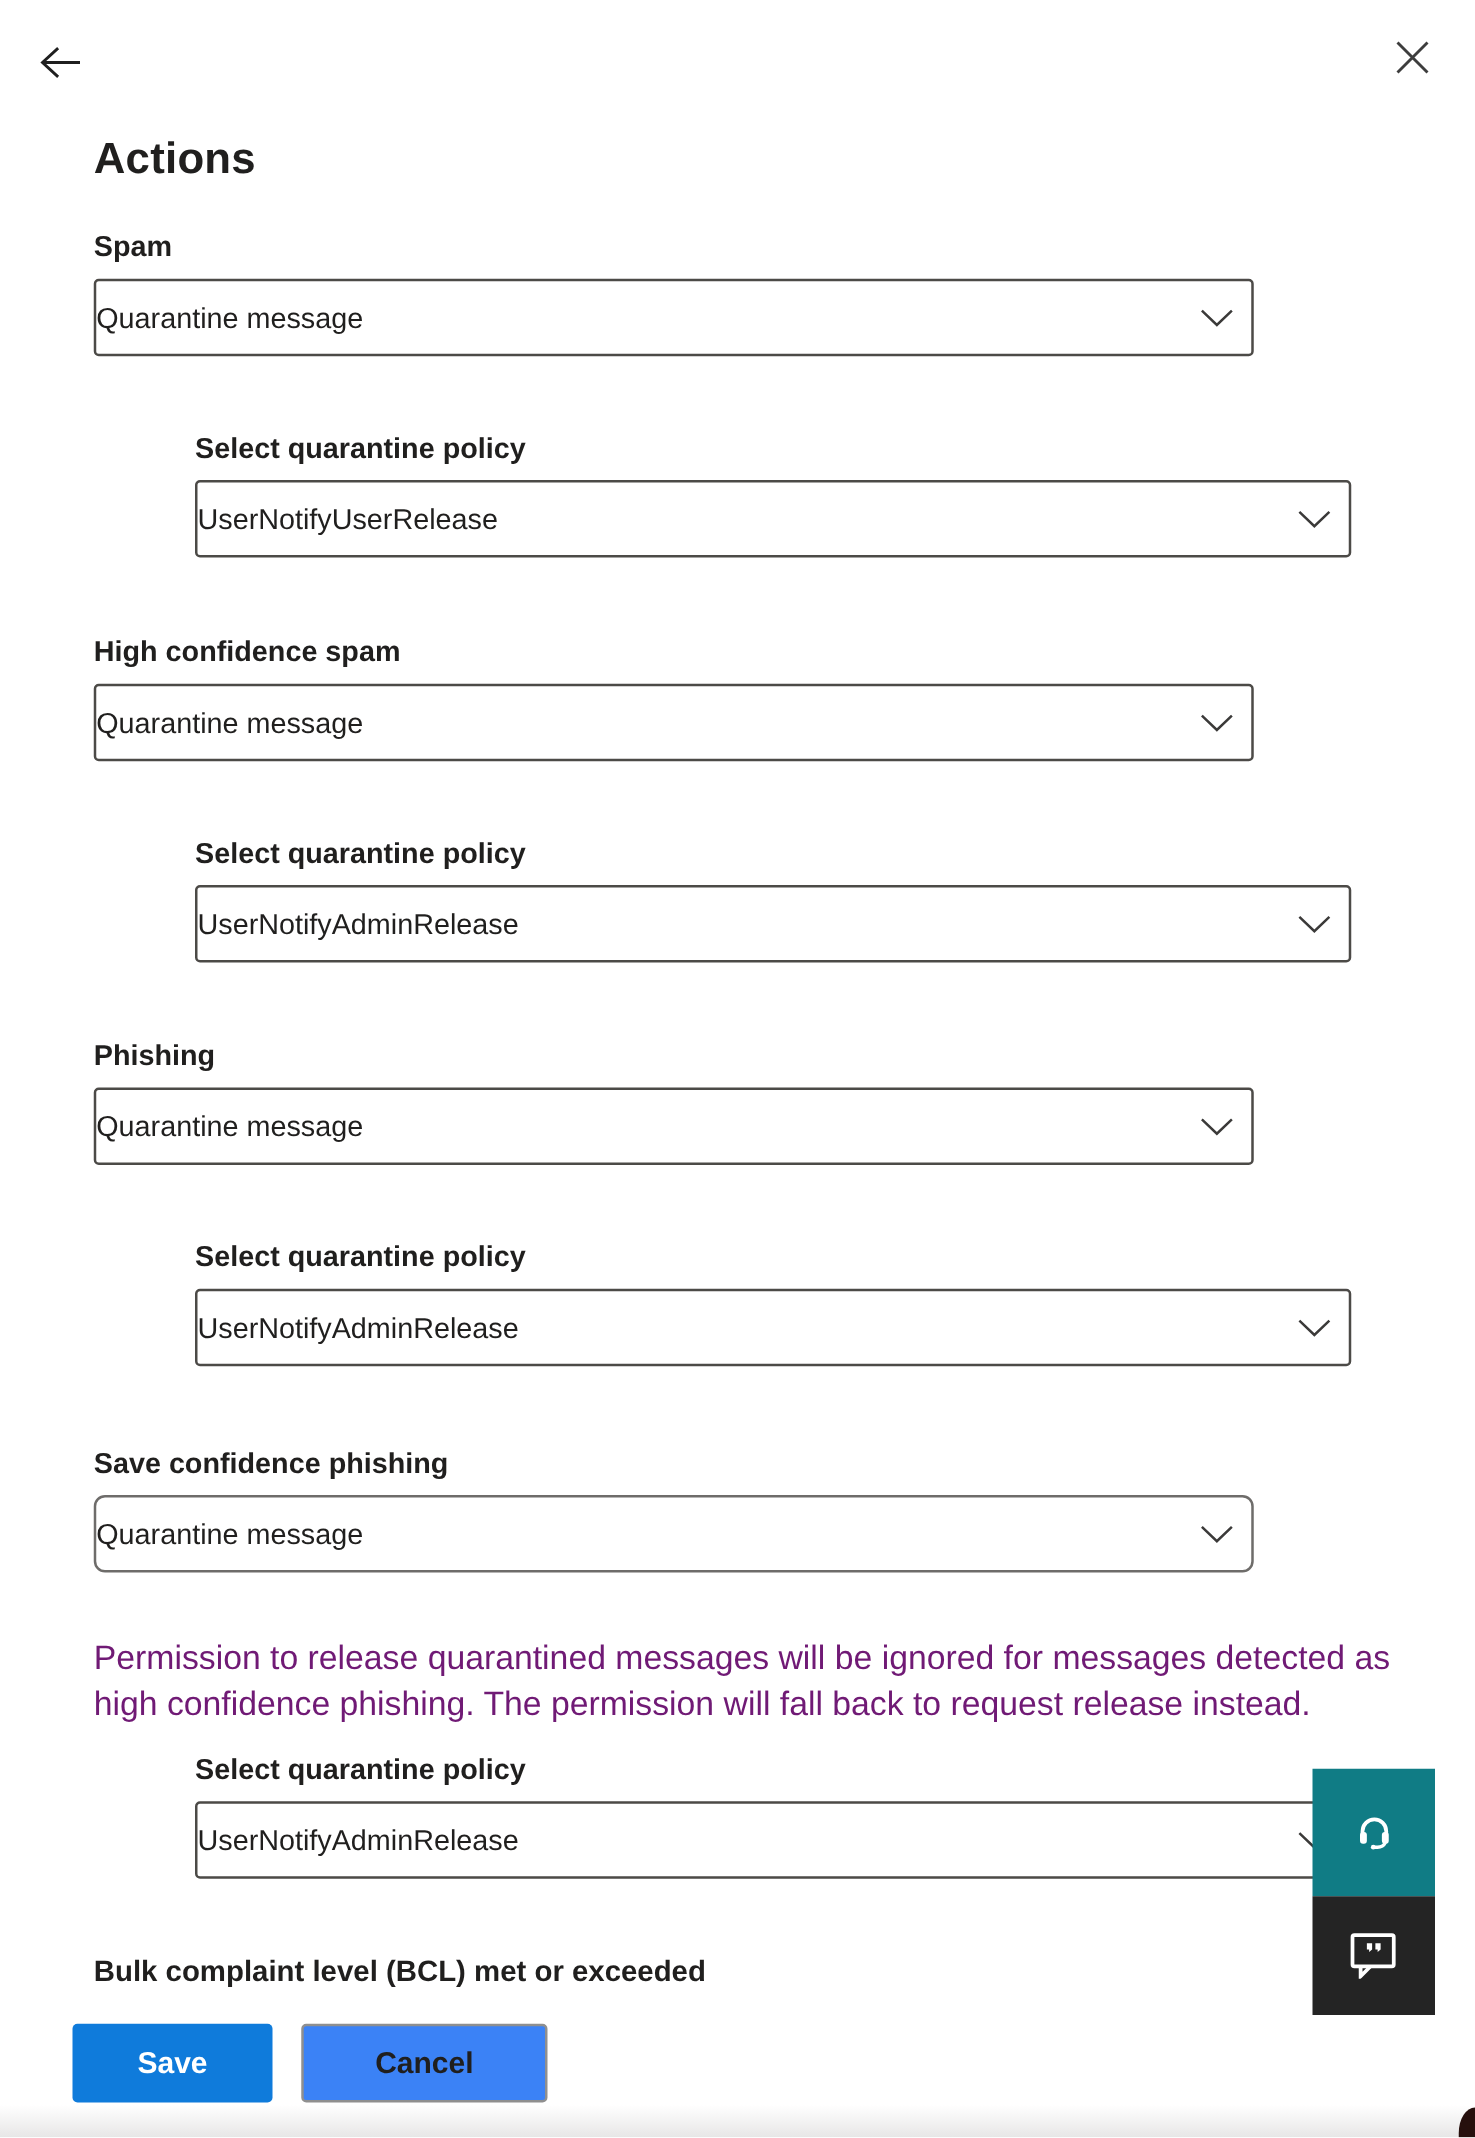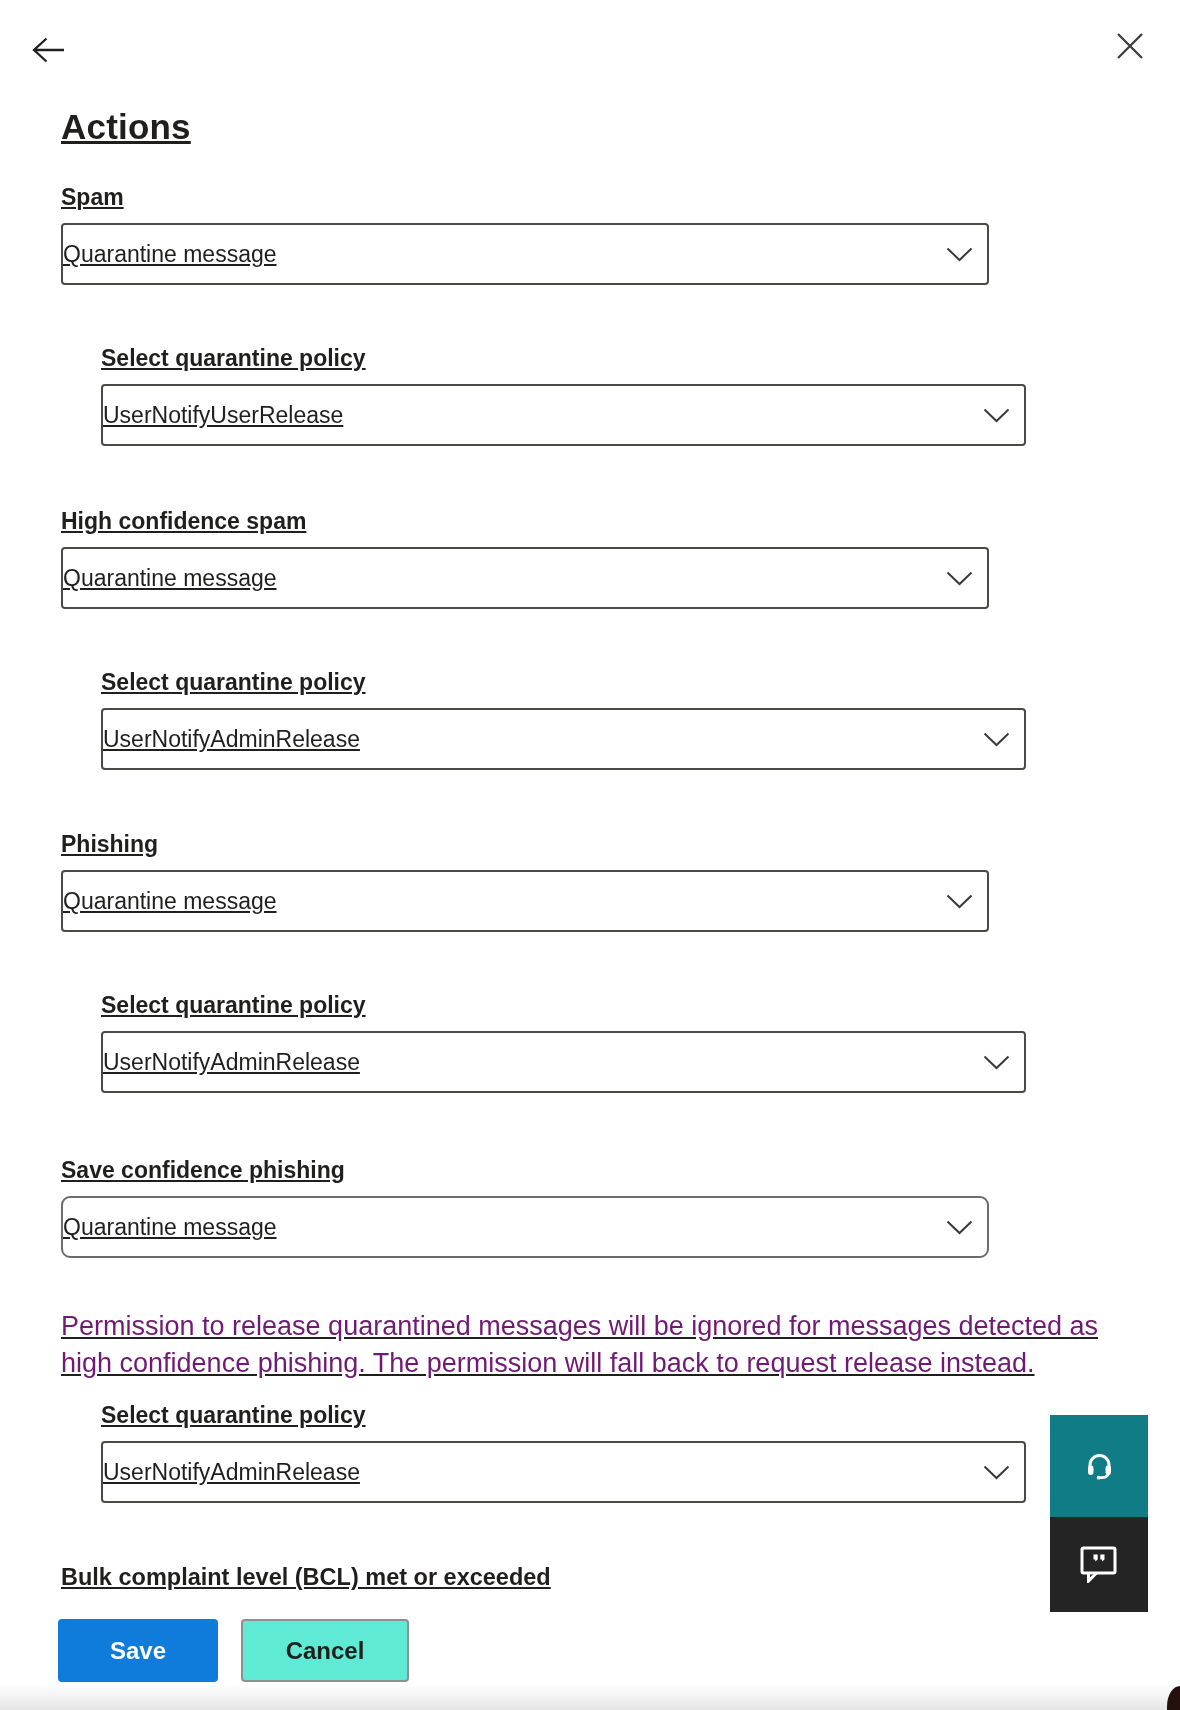--- a/index.html
+++ b/index.html
@@ -8,55 +8,55 @@
     width:1180px;height:1710px;
     background:#ffffff;
     font-family:"Liberation Sans", sans-serif;
     color:#201f1e;
     overflow:hidden;
   }
   
   .back-btn{position:absolute;left:28px;top:34px;width:40px;height:34px;background:none;border:none;padding:0;cursor:pointer;}
   .close-btn{position:absolute;left:1112px;top:29px;width:36px;height:36px;background:none;border:none;padding:0;cursor:pointer;}
 
-  .content{position:absolute;left:61px;top:0;width:1062px;text-decoration:underline;}
+  .content{position:absolute;left:75px;top:0;width:1062px;}
   h1.page-title{margin:106px 0 0 0;font-size:35px;line-height:42px;font-weight:700;letter-spacing:0.2px;}
 
   .sec-label{display:block;font-size:23px;line-height:24px;font-weight:600;}
   .g1 .sec-label{margin-top:37px;}
   .g2 .sec-label{margin-top:63px;}
   .g3 .sec-label{margin-top:62px;}
   .g4 .sec-label{margin-top:65px;}
 
   .dd{
     position:relative;box-sizing:border-box;
     margin-top:14px;height:62px;width:928px;
     border:2px solid #4c4a47;border-radius:4px;background:#fff;
     display:flex;align-items:center;cursor:pointer;
   }
   .dd-value{font-size:23px;color:#201f1e;white-space:nowrap;}
   .chev{position:absolute;right:14px;top:50%;margin-top:-7px;}
   
   .g4 .dd.action-dd{border-radius:9px;border-color:#6e6c6a;}
 
-  .nested{margin-left:40px;}
+  .nested{margin-left:81px;}
   .sub-label{display:block;font-size:23px;line-height:24px;font-weight:600;margin-top:61px;}
   .nested .dd{width:925px;margin-top:14px;}
   .g4 .sub-label{margin-top:21px;}
 
   .note{margin:50px 0 0 0;width:1068px;font-size:27px;line-height:37px;color:#701a75;}
 
   .truncated-label{display:block;margin-top:61px;font-size:23.5px;line-height:26px;font-weight:600;}
 
   
   .footer{position:absolute;left:44px;top:1619px;display:flex;gap:23px;padding-left:14px;}
   .btn{box-sizing:border-box;height:63px;border-radius:4px;font-family:"Liberation Sans",sans-serif;
        font-size:24px;font-weight:600;display:flex;align-items:center;justify-content:center;cursor:pointer;}
   .btn-primary{width:160px;background:#0f7bdb;border:none;color:#ffffff;}
-  .btn-default{width:168px;background:#5eead4;border:2px solid #8f8f8f;color:#201f1e;}
+  .btn-default{width:197px;background:#3b82f6;border:2px solid #8f8f8f;color:#201f1e;}
 
   
   .widget{position:absolute;left:1050px;width:98px;display:flex;align-items:center;justify-content:center;cursor:pointer;border:none;padding:0;}
   .widget-help{top:1415px;height:102px;background:#107c85;}
   .widget-feedback{top:1517px;height:95px;background:#242424;}
 
   .bottom-fade{position:absolute;left:0;bottom:0;width:1180px;height:26px;
     background:linear-gradient(180deg, rgba(233,233,233,0) 0%, #e7e6e6 100%);pointer-events:none;}
   .cursor-artifact{position:absolute;right:0;bottom:0;width:13px;height:24px;
     background:#26100d;border-top-left-radius:100% 85%;}

